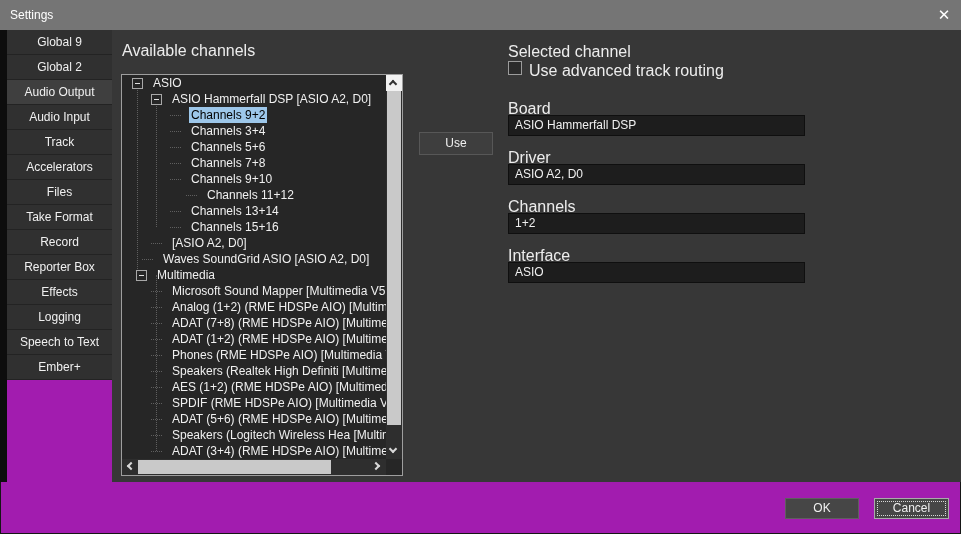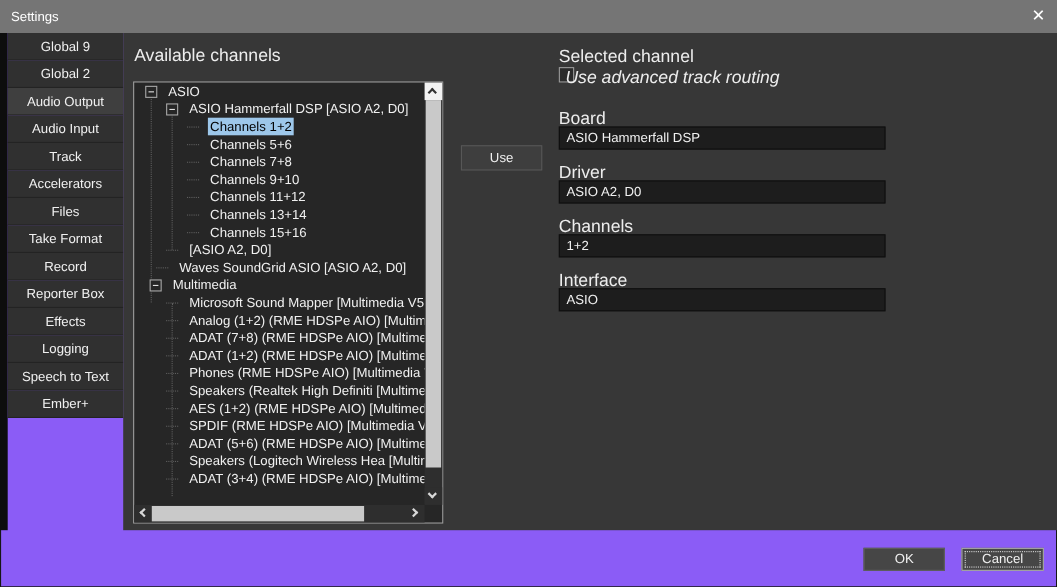--- a/index.html
+++ b/index.html
@@ -1,17 +1,17 @@
 <!DOCTYPE html>
 <html style="--sel: #9dc7ea;"><head>
 <meta charset="utf-8">
 <style>
   html,body{margin:0;padding:0;background:#1a1a1a;}
   *{box-sizing:border-box;font-family:"Liberation Sans","DejaVu Sans",sans-serif;}
-  #window{position:relative;width:961px;height:534px;background:#8b5cf6;overflow:hidden;
+  #window{position:relative;width:961px;height:534px;background:#a21caf;overflow:hidden;
           box-shadow:inset 0 0 0 1px #161616;}
   
   .titlebar{position:absolute;left:0;top:0;width:961px;height:30px;background:#757575;}
   .titlebar .title{position:absolute;left:10px;top:0;line-height:30px;font-size:12px;color:#ffffff;}
   .close-btn{position:absolute;right:0;top:0;width:34px;height:30px;color:#ffffff;
              font-size:15px;text-align:center;line-height:30px;cursor:default;}
   
   .left-strip{position:absolute;left:0;top:30px;width:7px;height:452px;background:#0d0d0d;}
   .sidebar{position:absolute;left:7px;top:30px;width:105px;}
   .side-item{height:25px;line-height:24px;text-align:center;font-size:12px;color:#f0f0f0;
@@ -108,35 +108,39 @@
               <span class="tlabel">ASIO</span>
             </div>
             <div class="trow" style="padding-left: 29px;">
               <span class="expander">
                 <span class="minus"></span>
               </span>
               <span class="tlabel">ASIO Hammerfall DSP [ASIO A2, D0]</span>
             </div>
             <div class="trow selected" style="padding-left: 48px;">
               <span class="conn"></span>
-              <span class="tlabel">Channels 1+2</span>
+              <span class="tlabel">Channels 9+2</span>
+            </div>
+            <div class="trow" style="padding-left: 48px;">
+              <span class="conn"></span>
+              <span class="tlabel">Channels 3+4</span>
             </div>
             <div class="trow" style="padding-left: 48px;">
               <span class="conn"></span>
               <span class="tlabel">Channels 5+6</span>
             </div>
             <div class="trow" style="padding-left: 48px;">
               <span class="conn"></span>
               <span class="tlabel">Channels 7+8</span>
             </div>
             <div class="trow" style="padding-left: 48px;">
               <span class="conn"></span>
               <span class="tlabel">Channels 9+10</span>
             </div>
-            <div class="trow" style="padding-left: 48px;">
+            <div class="trow" style="padding-left: 48px; margin-left: 16px;">
               <span class="conn"></span>
               <span class="tlabel">Channels 11+12</span>
             </div>
             <div class="trow" style="padding-left: 48px;">
               <span class="conn"></span>
               <span class="tlabel">Channels 13+14</span>
             </div>
             <div class="trow" style="padding-left: 48px;">
               <span class="conn"></span>
               <span class="tlabel">Channels 15+16</span>
@@ -219,21 +223,21 @@
             <span class="chev right"></span>
           </div>
       </div>
     </div>
 
     <div class="use-btn">Use</div>
 
     <span class="lbl" style="left:396px;top:13px;">Selected channel</span>
 
     <span class="checkbox"></span>
-    <span class="lbl" style="left:402px;top:32px;font-style:italic;">Use advanced track routing</span>
+    <span class="lbl" style="left:417px;top:32px;">Use advanced track routing</span>
 
     <div id="fields">
         <span class="lbl" style="left: 396px; top: 70px;">Board</span>
         <div class="field-box" style="top: 85px;">ASIO Hammerfall DSP</div>
         <span class="lbl" style="left: 396px; top: 119px;">Driver</span>
         <div class="field-box" style="top: 134px;">ASIO A2, D0</div>
         <span class="lbl" style="left: 396px; top: 168px;">Channels</span>
         <div class="field-box" style="top: 183px;">1+2</div>
         <span class="lbl" style="left: 396px; top: 217px;">Interface</span>
         <div class="field-box" style="top: 232px;">ASIO</div>

